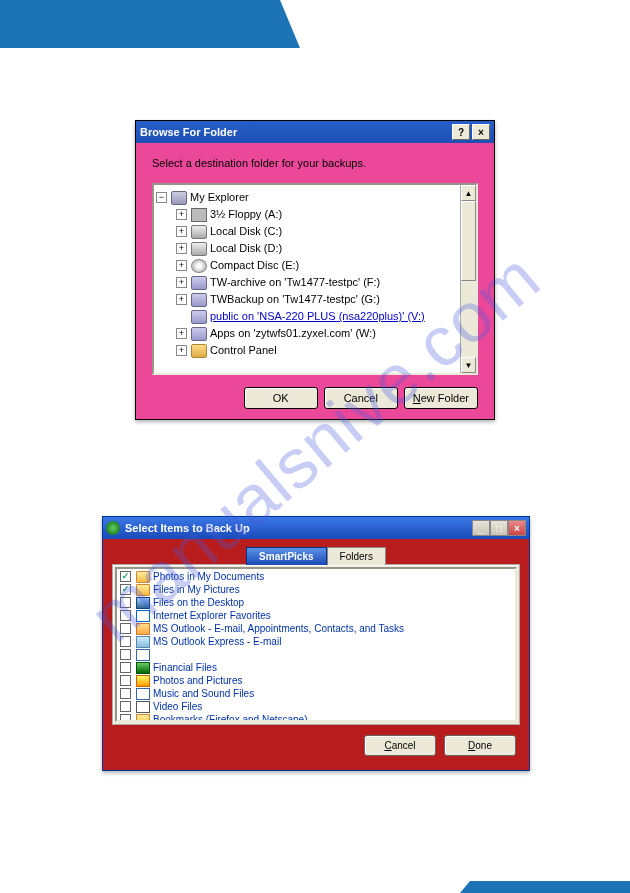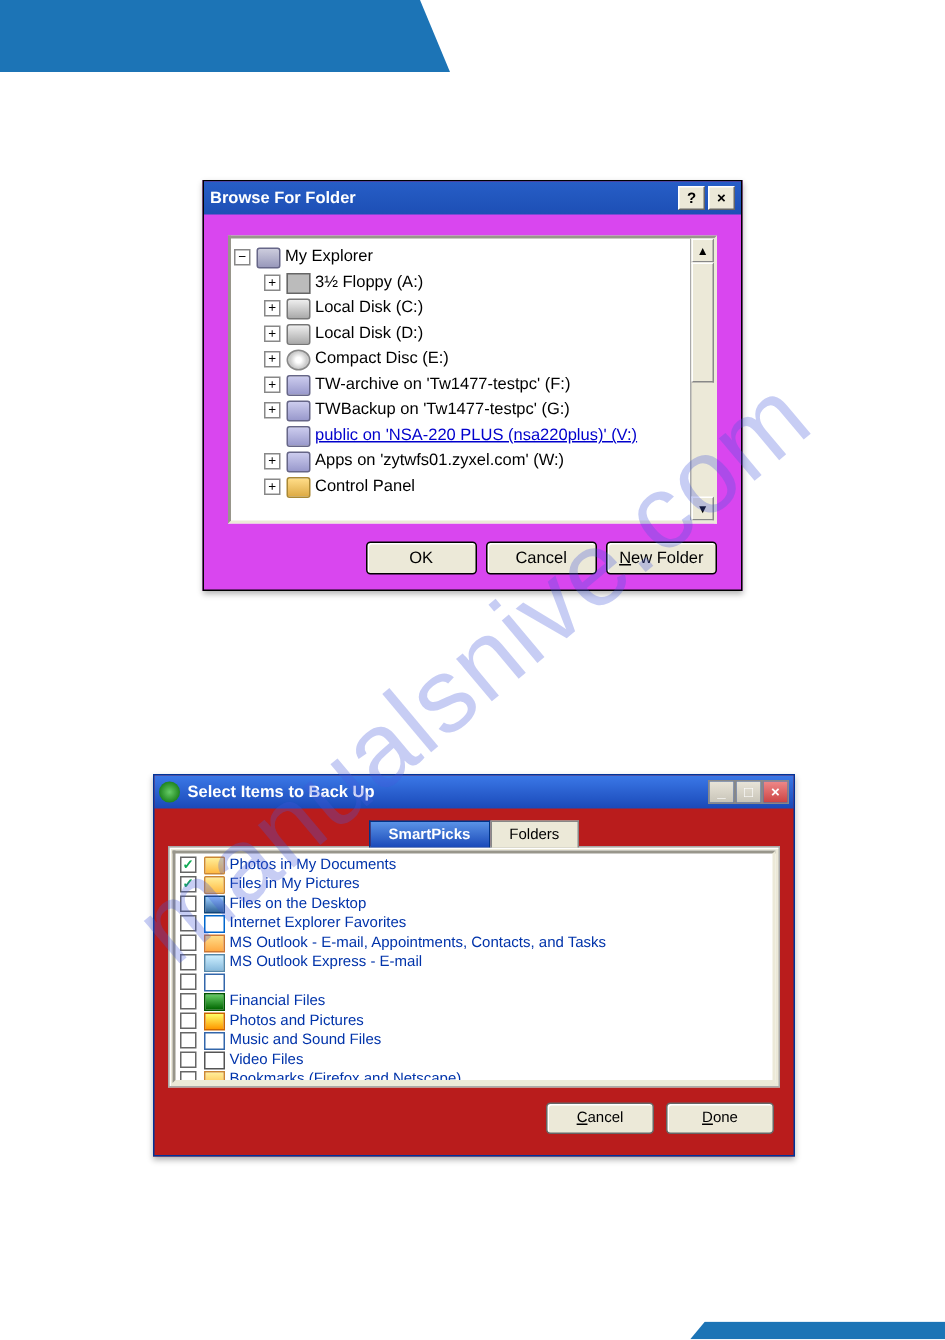--- a/index.html
+++ b/index.html
@@ -2,21 +2,21 @@
 <html><head>
 <meta charset="utf-8">
 <style>
   * { box-sizing: border-box; margin: 0; padding: 0; }
   body { width: 630px; height: 893px; background: #fff; font-family: Tahoma, Arial, sans-serif; position: relative; overflow: hidden; }
   .top-banner-left { position: absolute; top: 0; left: 0; width: 300px; height: 48px; background: #1c74b6; clip-path: polygon(0 0, 280px 0, 300px 48px, 0 48px); }
 
   .watermark { position: absolute; top: 50%; left: 50%; transform: translate(-50%,-50%) rotate(-40deg); font-size: 70px; color: rgba(70,90,220,0.3); font-weight: 500; pointer-events: none; z-index: 100; white-space: nowrap; letter-spacing: 1px; }
 
   
-  .dlg1 { position: absolute; top: 120px; left: 135px; width: 360px; background: #d946ef; border: 1px solid #000; box-shadow: 0 2px 4px rgba(0,0,0,0.3); }
+  .dlg1 { position: absolute; top: 120px; left: 135px; width: 360px; background: #ec4899; border: 1px solid #000; box-shadow: 0 2px 4px rgba(0,0,0,0.3); }
   .titlebar { background: linear-gradient(to bottom, #275ec7, #1d4fb5); color: #fff; padding: 3px 4px; height: 22px; display: flex; align-items: center; font-size: 11px; font-weight: bold; }
   .titlebar-text { flex: 1; }
   .titlebar-btn { width: 18px; height: 16px; background: #ece9d8; border: 1px solid #fff; border-right-color: #666; border-bottom-color: #666; margin-left: 2px; display: flex; align-items: center; justify-content: center; font-size: 10px; color: #000; font-weight: bold; }
   .dlg1-body { padding: 14px 16px 10px; font-size: 11px; color: #000; }
   .instruction { margin-bottom: 14px; }
   .tree-container { background: #fff; border: 2px inset #ece9d8; height: 192px; overflow: hidden; position: relative; }
   .tree-inner { padding: 4px 2px; font-size: 11px; line-height: 17px; }
   .tree-row { display: flex; align-items: center; white-space: nowrap; height: 17px; }
   .t-exp { display: inline-block; width: 11px; height: 11px; border: 1px solid #888; background: #fff; text-align: center; line-height: 9px; font-size: 9px; margin-right: 4px; }
   .t-icon { display: inline-block; width: 16px; height: 14px; margin-right: 3px; vertical-align: middle; }
@@ -85,20 +85,21 @@
   <div class="titlebar">
     <span class="titlebar-text">Browse For Folder</span>
     <div class="titlebar-btn">
         <span>?</span>
       </div>
     <div class="titlebar-btn">
         <span>×</span>
       </div>
   </div>
   <div class="dlg1-body">
+    <div class="instruction">Select a destination folder for your backups.</div>
     <div class="tree-container">
       <div class="tree-inner">
         <div class="tree-row">
           <span class="t-exp">−</span>
           <span class="t-icon i-computer"></span>
           <span>My Explorer</span>
         </div>
         <div id="tree-items">
             <div class="tree-row" style="padding-left: 20px;">
               <span class="t-exp">+</span>

